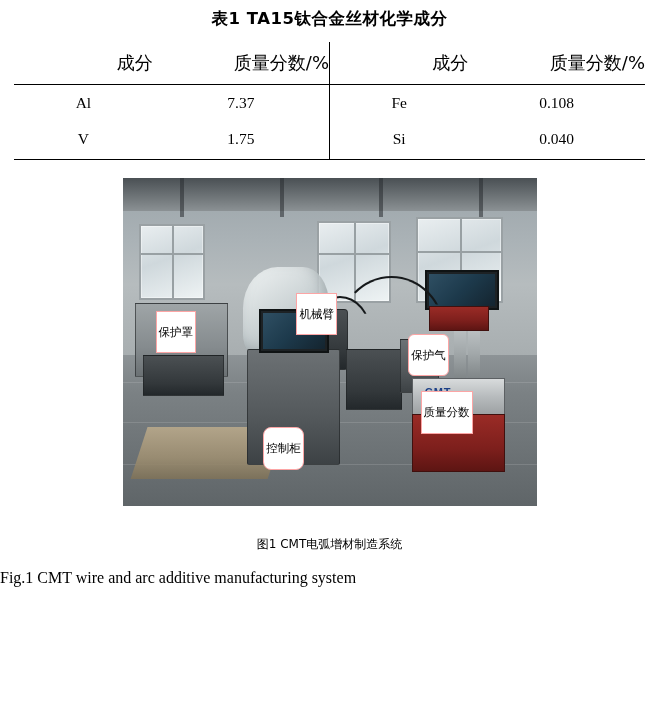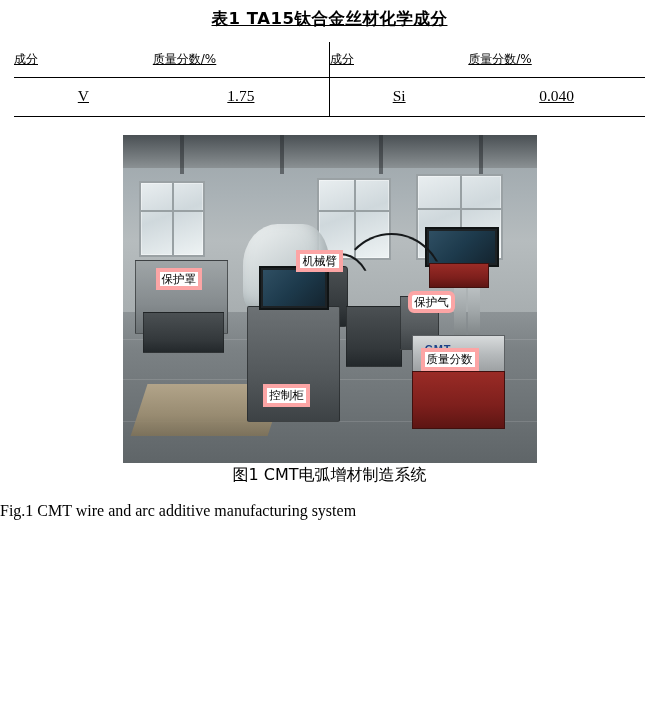--- a/index.html
+++ b/index.html
@@ -18,21 +18,20 @@
   .page {
     width: 659px;
     height: 702px;
     position: relative;
     box-sizing: border-box;
   }
 
   
   .table-block {
     padding: 0 14px 0 14px;
-    text-decoration: underline;
   }
   .table-title-cn {
     text-align: center;
     font-family: "DejaVu Sans", sans-serif;
     font-weight: bold;
     font-size: 16.5px;
     letter-spacing: 0.5px;
     margin-top: 8px;
     margin-bottom: 12px;
   }
@@ -43,23 +42,23 @@
     margin-bottom: 14px;
   }
   table.comp {
     width: 100%;
     border-collapse: collapse;
     table-layout: fixed;
   }
   table.comp th {
     font-weight: normal;
     font-family: "DejaVu Sans", sans-serif;
-    font-size: 12px;
+    font-size: 18px;
     padding: 9px 0 9px 0;
-    text-align: left;
+    text-align: right;
   }
   table.comp tr.head-row th {
     border-bottom: 1.1px solid #000;
   }
   table.comp td {
     font-family: "Liberation Serif", serif;
     font-size: 15.5px;
     text-align: center;
     padding: 9px 0 9px 0;
   }
@@ -212,30 +211,30 @@
   }
 
   
   .anno {
     position: absolute;
     background: #ffffff;
     color: #000000;
     font-family: "DejaVu Sans", sans-serif;
     font-size: 11.5px;
     line-height: 1.1;
-    padding: 1px 2px;
-    border: 4px solid #fca5a5;
+    padding: 14px 2px;
+    border: 1px solid #fca5a5;
     white-space: nowrap;
   }
 
   .fig-caption-cn {
     text-align: center;
     font-family: "DejaVu Sans", sans-serif;
-    font-size: 16px;
-    margin-top: 2px;
+    font-size: 12px;
+    margin-top: 30px;
   }
   .fig-caption-en {
     font-family: "Liberation Serif", serif;
     font-size: 16px;
     margin-top: 16px;
   }
 </style>
 </head>
 <body>
 
@@ -250,20 +249,26 @@
           <col class="col-b">
           <col class="col-c">
           <col class="col-d">
       </colgroup>
       <tbody>
         <tr class="head-row rule-top">
           <th>成分</th>
           <th>质量分数/%</th>
           <th class="sep">成分</th>
           <th>质量分数/%</th>
+        </tr>
+        <tr>
+          <td>Al</td>
+          <td>7.37</td>
+          <td class="sep">Fe</td>
+          <td>0.108</td>
         </tr>
         <tr>
           <td>V</td>
           <td>1.75</td>
           <td class="sep">Si</td>
           <td>0.040</td>
         </tr>
         <tr class="rule-bottom">
           <td></td>
           <td></td>
@@ -333,20 +338,20 @@
       </div>
       <div class="red-box" style="left:74%; top:39%; width:14%; height:7%;"></div>
 
       <div class="cable" style="left:52%; top:30%; width:25%; height:16%;"></div>
       <div class="cable" style="left:45%; top:36%; width:14%; height:10%;"></div>
 
       <div class="anno" style="left:8%; top:40.5%;">保护罩</div>
       <div class="anno" style="left:42%; top:35%;">机械臂</div>
       <div class="anno" style="left:69%; top:47.5%;border-radius:6px;">保护气</div>
       <div class="anno" style="left:72%; top:65%;">质量分数</div>
-      <div class="anno" style="left:34%; top:76%;">控制柜</div>
+      <div class="anno" style="left:34%; top:76%;border-radius:8px;">控制柜</div>
     </div>
   </div>
 
   <div class="fig-caption-cn">图1  CMT电弧增材制造系统</div>
   <div class="fig-caption-en">Fig.1  CMT wire and arc additive manufacturing system</div>
 
 </div>
 
 </body></html>

